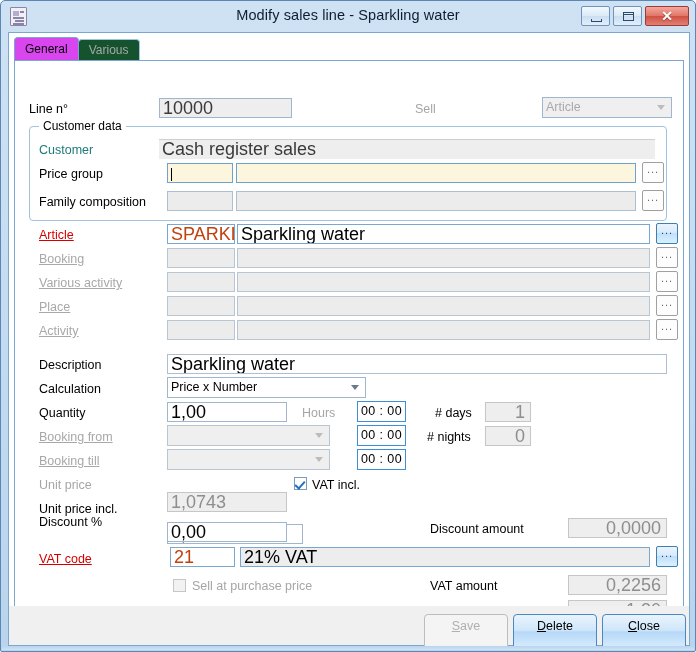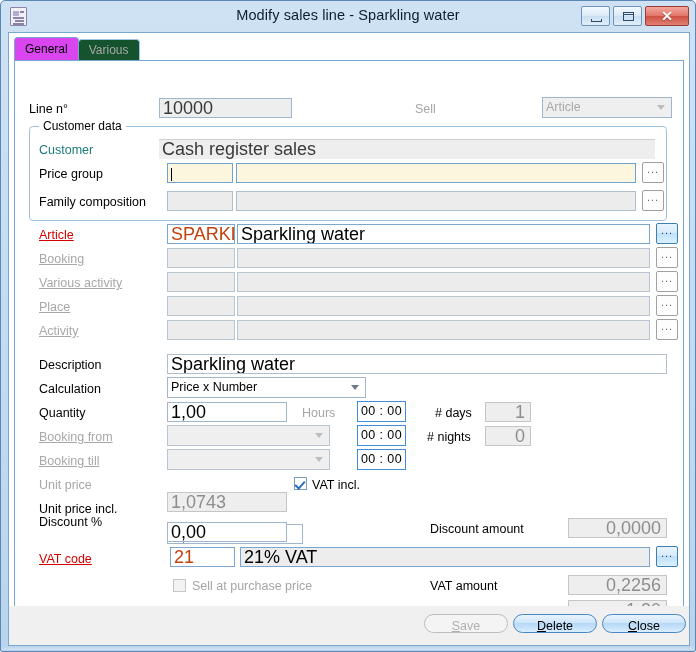--- a/index.html
+++ b/index.html
@@ -285,22 +285,22 @@
     width: 682px; height: 40px;
     background: #f0f0f0;
     border-left: 1px solid #7aa7cf;
     border-right: 1px solid #7aa7cf;
     border-bottom: 1px solid #7aa7cf;
     box-sizing: border-box;
   }
   .dbtn {
     position: absolute;
     box-sizing: border-box;
-    height: 19px;
-    border-radius: 12px;
+    height: 36px;
+    border-radius: 4px;
     font-size: 12.5px;
     text-align: center;
     line-height: 22px;
   }
   .dbtn.primary {
     border: 1px solid #4a87c4;
     background: linear-gradient(to bottom,#e9f4fd 0%, #cfe6fa 45%, #b6d8f7 50%, #d9eefe 100%);
     color: #000;
   }
   .dbtn.disabled {

